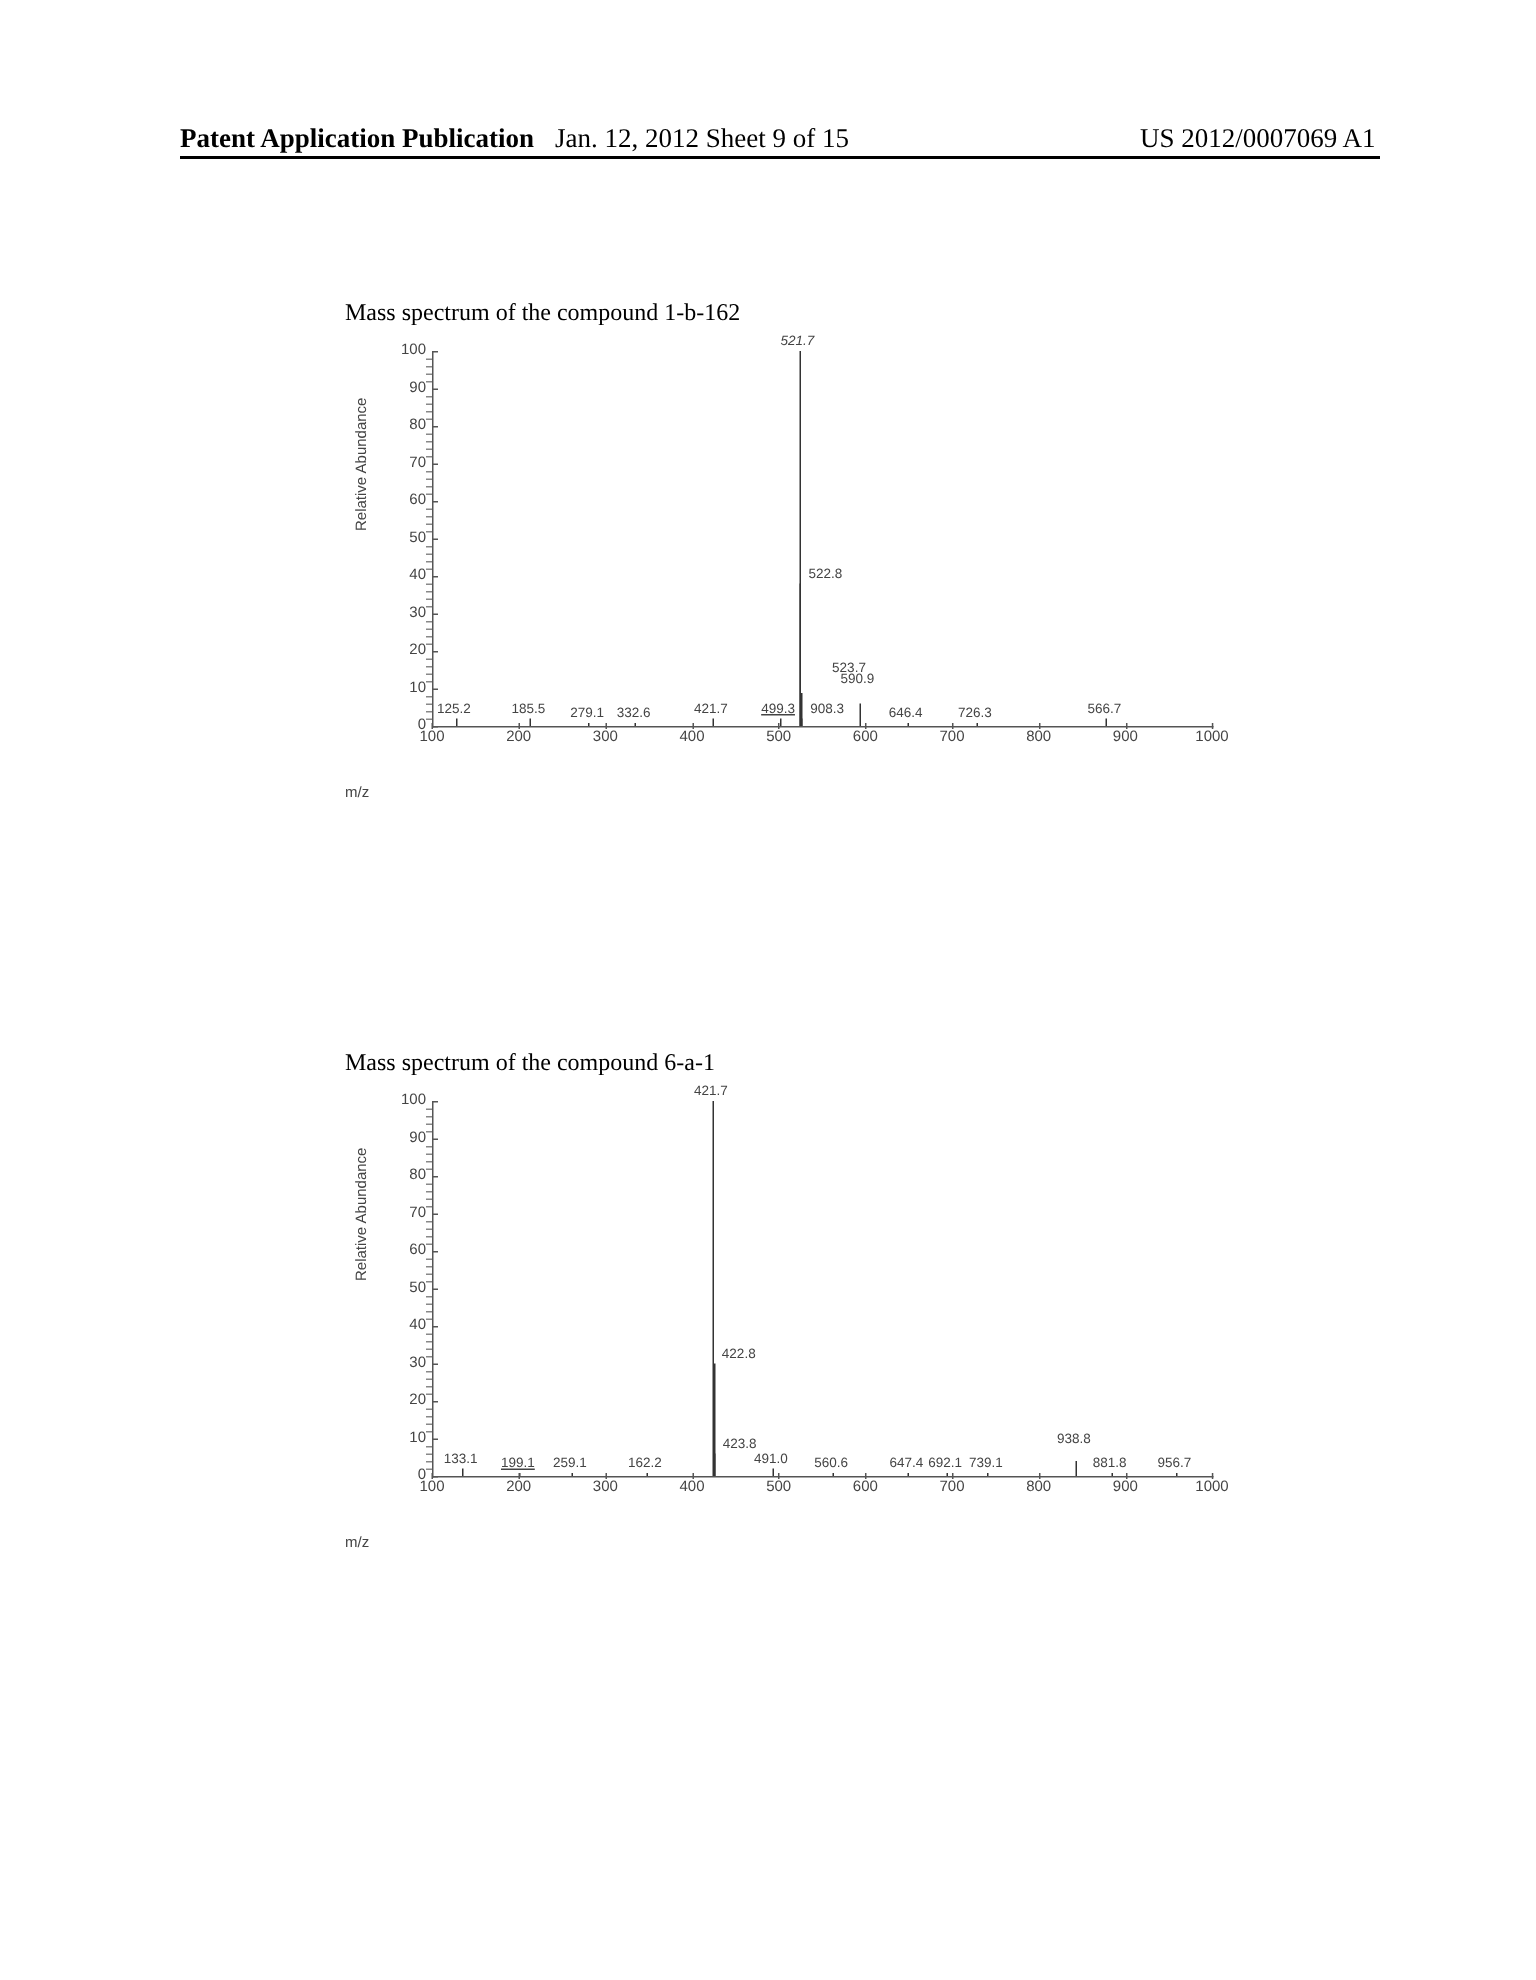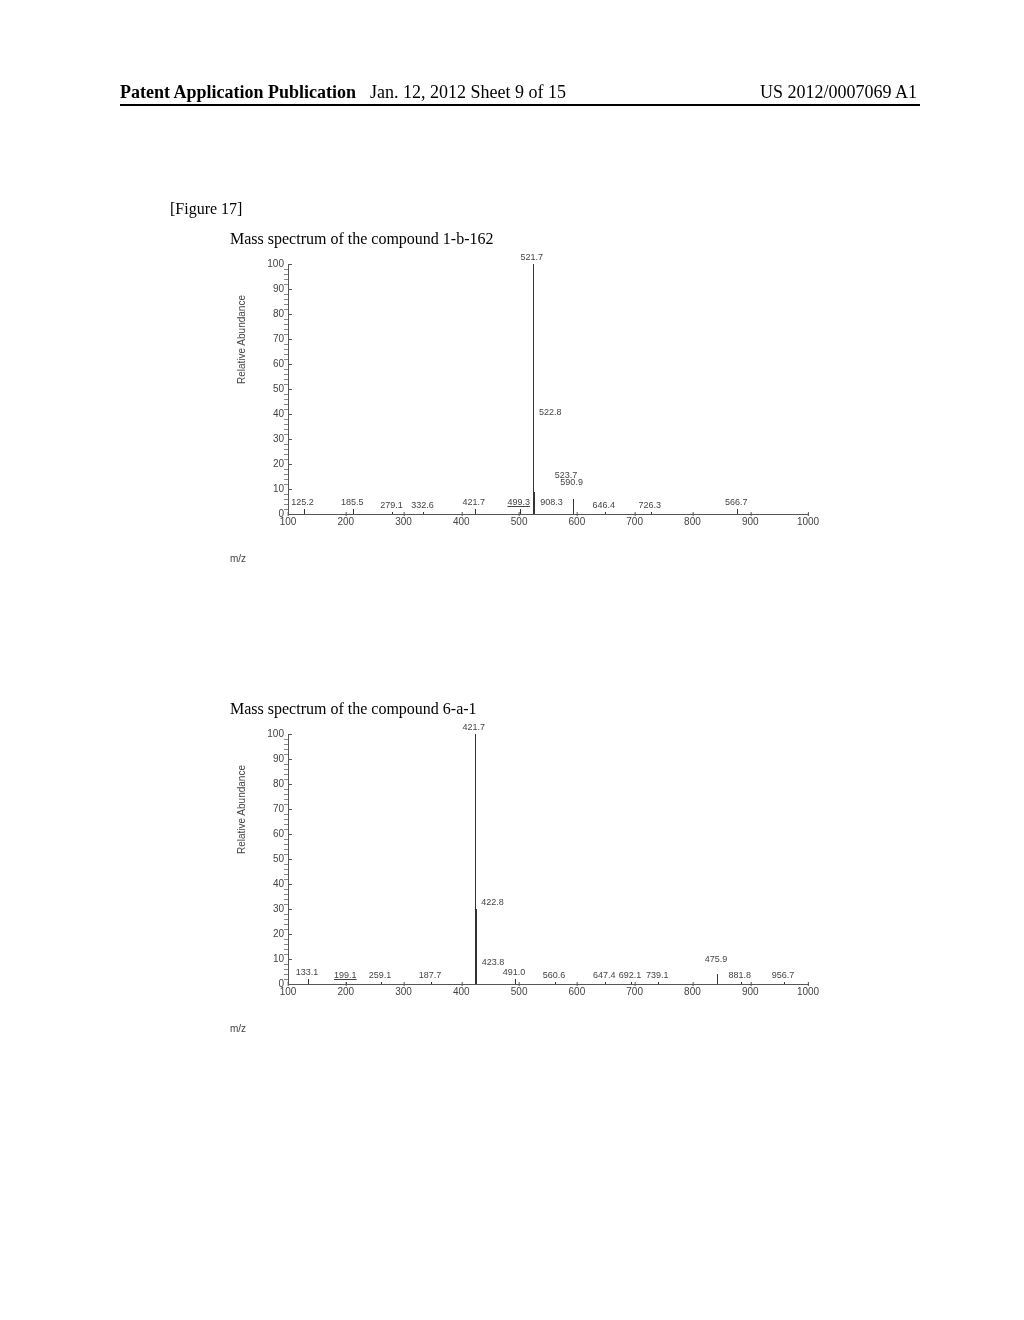--- a/index.html
+++ b/index.html
@@ -136,21 +136,20 @@
 <div class="page">
 
   <div class="hdr">
     <span class="left">Patent Application Publication</span>
     <span class="mid">Jan. 12, 2012  Sheet 9 of 15</span>
     <span class="right">US 2012/0007069 A1</span>
   </div>
   <div class="hdr-rule"></div>
 
   <div class="fig-block fig1">
-    <div class="fig-label">[Figure 17]</div>
     <div class="fig-title">Mass spectrum of the compound 1-b-162</div>
     <div class="chart">
       <div class="ylabel">Relative Abundance</div>
       <div class="plot">
           <div class="peak" style="left: 14.56px; height: 5px;"></div>
           <div class="peak" style="left: 64.3067px; height: 5px;"></div>
           <div class="peak" style="left: 103.48px; height: 2.5px;"></div>
           <div class="peak" style="left: 134.391px; height: 2.5px;"></div>
           <div class="peak" style="left: 185.871px; height: 5px;"></div>
           <div class="peak" style="left: 230.707px; height: 5px;"></div>
@@ -226,21 +225,21 @@
         <div class="xtick" style="left: 404.667px;">700</div>
         <div class="xtick" style="left: 462.444px;">800</div>
         <div class="xtick" style="left: 520.222px;">900</div>
         <div class="xtick" style="left: 578px;">1000</div>
         <div class="peak-label" style="left: 72.56px; top: 243px;">125.2</div>
         <div class="peak-label" style="left: 122.307px; top: 243px;">185.5</div>
         <div class="peak-label" style="left: 161.48px; top: 245.5px;">279.1</div>
         <div class="peak-label" style="left: 192.391px; top: 245.5px;">332.6</div>
         <div class="peak-label" style="left: 243.871px; top: 243px;">421.7</div>
         <div class="peak-label" style="left: 288.707px; top: 243px; text-decoration: underline;">499.3</div>
-        <div class="peak-label" style="left: 301.649px; top: -2px;">521.7</div>
+        <div class="peak-label" style="left: 301.649px; top: -2px; font-style: italic;">521.7</div>
         <div class="peak-label" style="left: 320.284px; top: 153px;">522.8</div>
         <div class="peak-label" style="left: 336px; top: 215.5px;">523.7</div>
         <div class="peak-label" style="left: 321.498px; top: 243px;">908.3</div>
         <div class="peak-label" style="left: 341.631px; top: 223px;">590.9</div>
         <div class="peak-label" style="left: 373.698px; top: 245.5px;">646.4</div>
         <div class="peak-label" style="left: 419.862px; top: 245.5px;">726.3</div>
         <div class="peak-label" style="left: 506.24px; top: 243px;">566.7</div>
       </div>
   </div>
 
@@ -325,28 +324,28 @@
         <div class="xtick" style="left: 231.333px;">400</div>
         <div class="xtick" style="left: 289.111px;">500</div>
         <div class="xtick" style="left: 346.889px;">600</div>
         <div class="xtick" style="left: 404.667px;">700</div>
         <div class="xtick" style="left: 462.444px;">800</div>
         <div class="xtick" style="left: 520.222px;">900</div>
         <div class="xtick" style="left: 578px;">1000</div>
         <div class="peak-label" style="left: 77.1244px; top: 243px;">133.1</div>
         <div class="peak-label" style="left: 115.258px; top: 245.5px; text-decoration: underline;">199.1</div>
         <div class="peak-label" style="left: 149.924px; top: 245.5px;">259.1</div>
-        <div class="peak-label" style="left: 199.96px; top: 245.5px;">187.7</div>
+        <div class="peak-label" style="left: 199.96px; top: 245.5px;">162.2</div>
         <div class="peak-label" style="left: 243.871px; top: -2px;">421.7</div>
         <div class="peak-label" style="left: 262.507px; top: 173px;">422.8</div>
         <div class="peak-label" style="left: 263.084px; top: 233px;">423.8</div>
         <div class="peak-label" style="left: 283.911px; top: 243px;">491.0</div>
         <div class="peak-label" style="left: 324.124px; top: 245.5px;">560.6</div>
         <div class="peak-label" style="left: 374.276px; top: 245.5px;">647.4</div>
         <div class="peak-label" style="left: 400.102px; top: 245.5px;">692.1</div>
         <div class="peak-label" style="left: 427.258px; top: 245.5px;">739.1</div>
-        <div class="peak-label" style="left: 485.902px; top: 230px;">475.9</div>
+        <div class="peak-label" style="left: 485.902px; top: 230px;">938.8</div>
         <div class="peak-label" style="left: 509.707px; top: 245.5px;">881.8</div>
         <div class="peak-label" style="left: 552.982px; top: 245.5px;">956.7</div>
       </div>
   </div>
 
 </div>
 
 </body></html>

